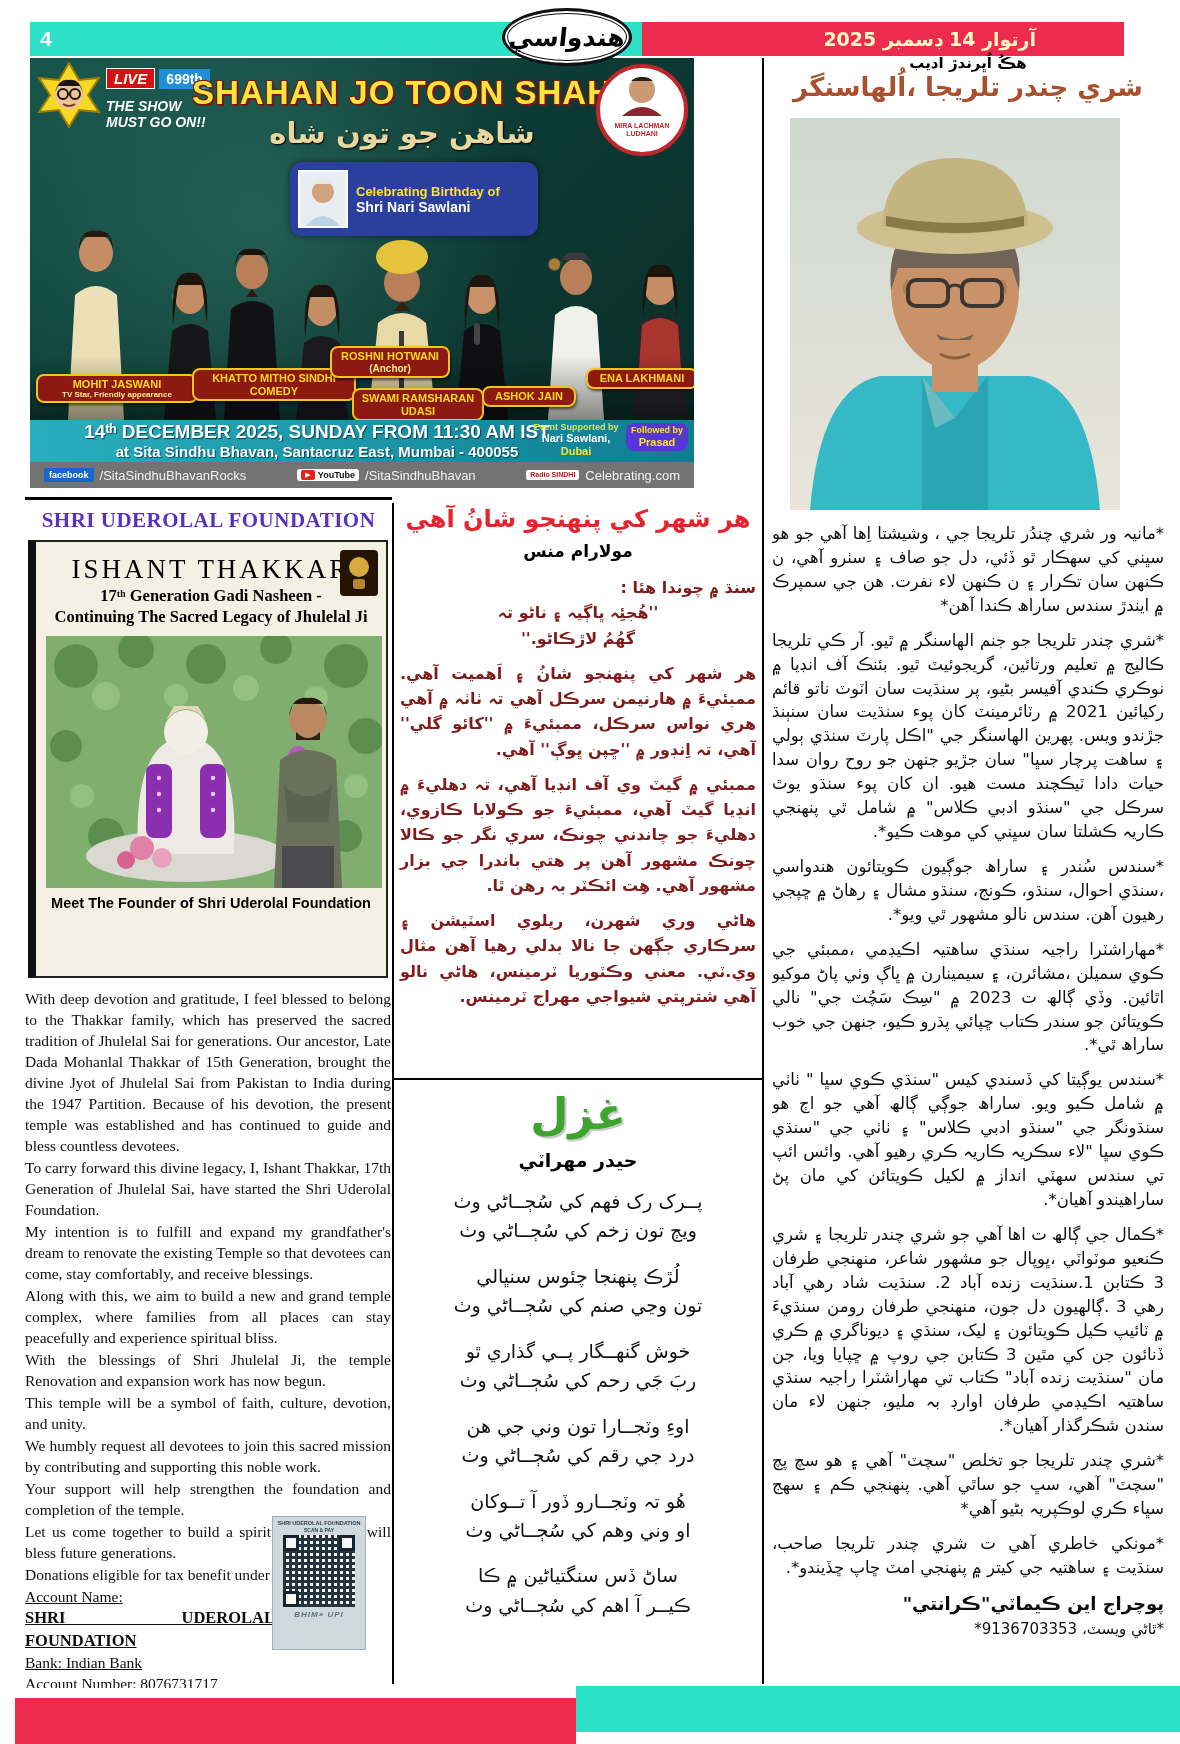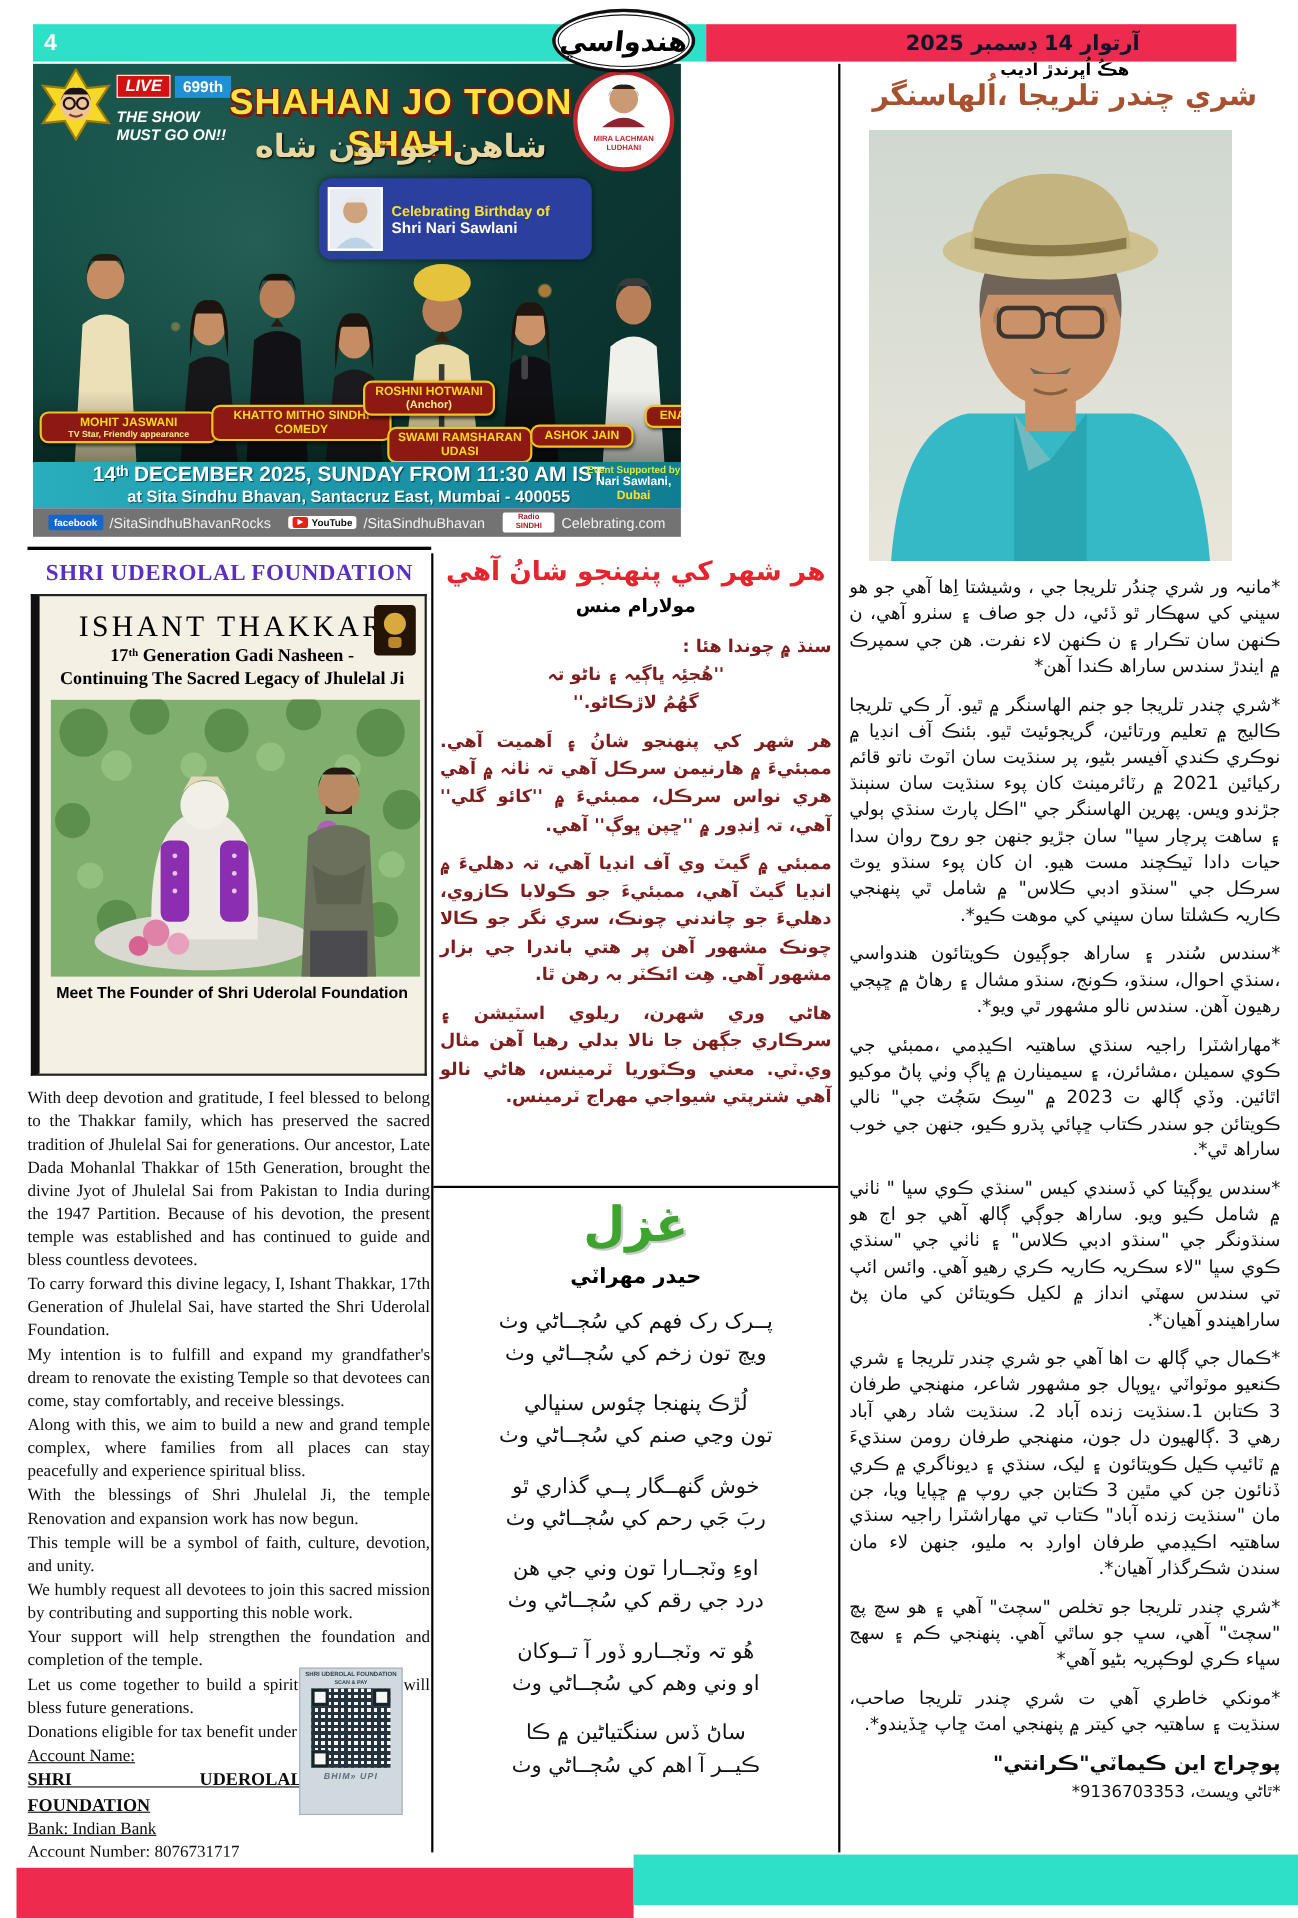--- a/index.html
+++ b/index.html
@@ -2,28 +2,28 @@
 <html><head>
 <meta charset="utf-8">
 <style>
   html,body{margin:0;padding:0;background:#e9e9e9;}
   .page{position:relative;width:1180px;height:1744px;margin:0 auto;background:#ffffff;
         font-family:"Liberation Sans",sans-serif;overflow:hidden;}
   
   .hdr-teal{position:absolute;left:30px;top:22px;width:612px;height:34px;background:#2fe0c8;}
   .pagenum{color:#fff;font-weight:bold;font-size:21px;line-height:34px;padding-left:10px;}
   .hdr-red{position:absolute;left:642px;top:22px;width:482px;height:34px;background:#ee2b4e;}
-  .hdr-date{direction:rtl;color:#0f172a;font-weight:bold;font-size:19px;line-height:34px;
+  .hdr-date{direction:rtl;color:#fef9c3;font-weight:bold;font-size:19px;line-height:34px;
             padding-right:88px;font-family:"DejaVu Sans",sans-serif;}
   .masthead{position:absolute;left:502px;top:8px;width:124px;height:52px;background:#fff;
             border:3px solid #111;border-radius:50%;display:flex;align-items:center;justify-content:center;
             box-shadow:inset 0 0 0 2px #fff,inset 0 0 0 3px #111;z-index:5;}
   .masthead span{font-family:"DejaVu Sans",sans-serif;font-weight:bold;font-size:25px;transform:skewX(-6deg);}
   
-  .ad{position:absolute;left:30px;top:58px;width:589px;}
+  .ad{position:absolute;left:30px;top:58px;width:664px;}
   .ad-main{position:relative;height:362px;overflow:hidden;
     background:
       radial-gradient(circle at 79% 57%, rgba(255,160,60,.65) 0 5px, rgba(255,160,60,0) 7px),
       radial-gradient(circle at 55% 30%, rgba(255,200,90,.4) 0 3px, rgba(255,200,90,0) 5px),
       radial-gradient(circle at 22% 66%, rgba(255,190,80,.35) 0 3px, rgba(255,190,80,0) 5px),
       radial-gradient(circle at 88% 20%, rgba(200,240,220,.25) 0 2px, rgba(200,240,220,0) 4px),
       radial-gradient(circle at 35% 45%, rgba(90,170,150,.28), rgba(90,170,150,0) 55%),
       linear-gradient(135deg,#17564c,#0d3a34 55%,#0a2f2a);}
   .star-badge{position:absolute;left:6px;top:4px;}
   .live-row{position:absolute;left:76px;top:10px;display:flex;gap:4px;align-items:center;}

